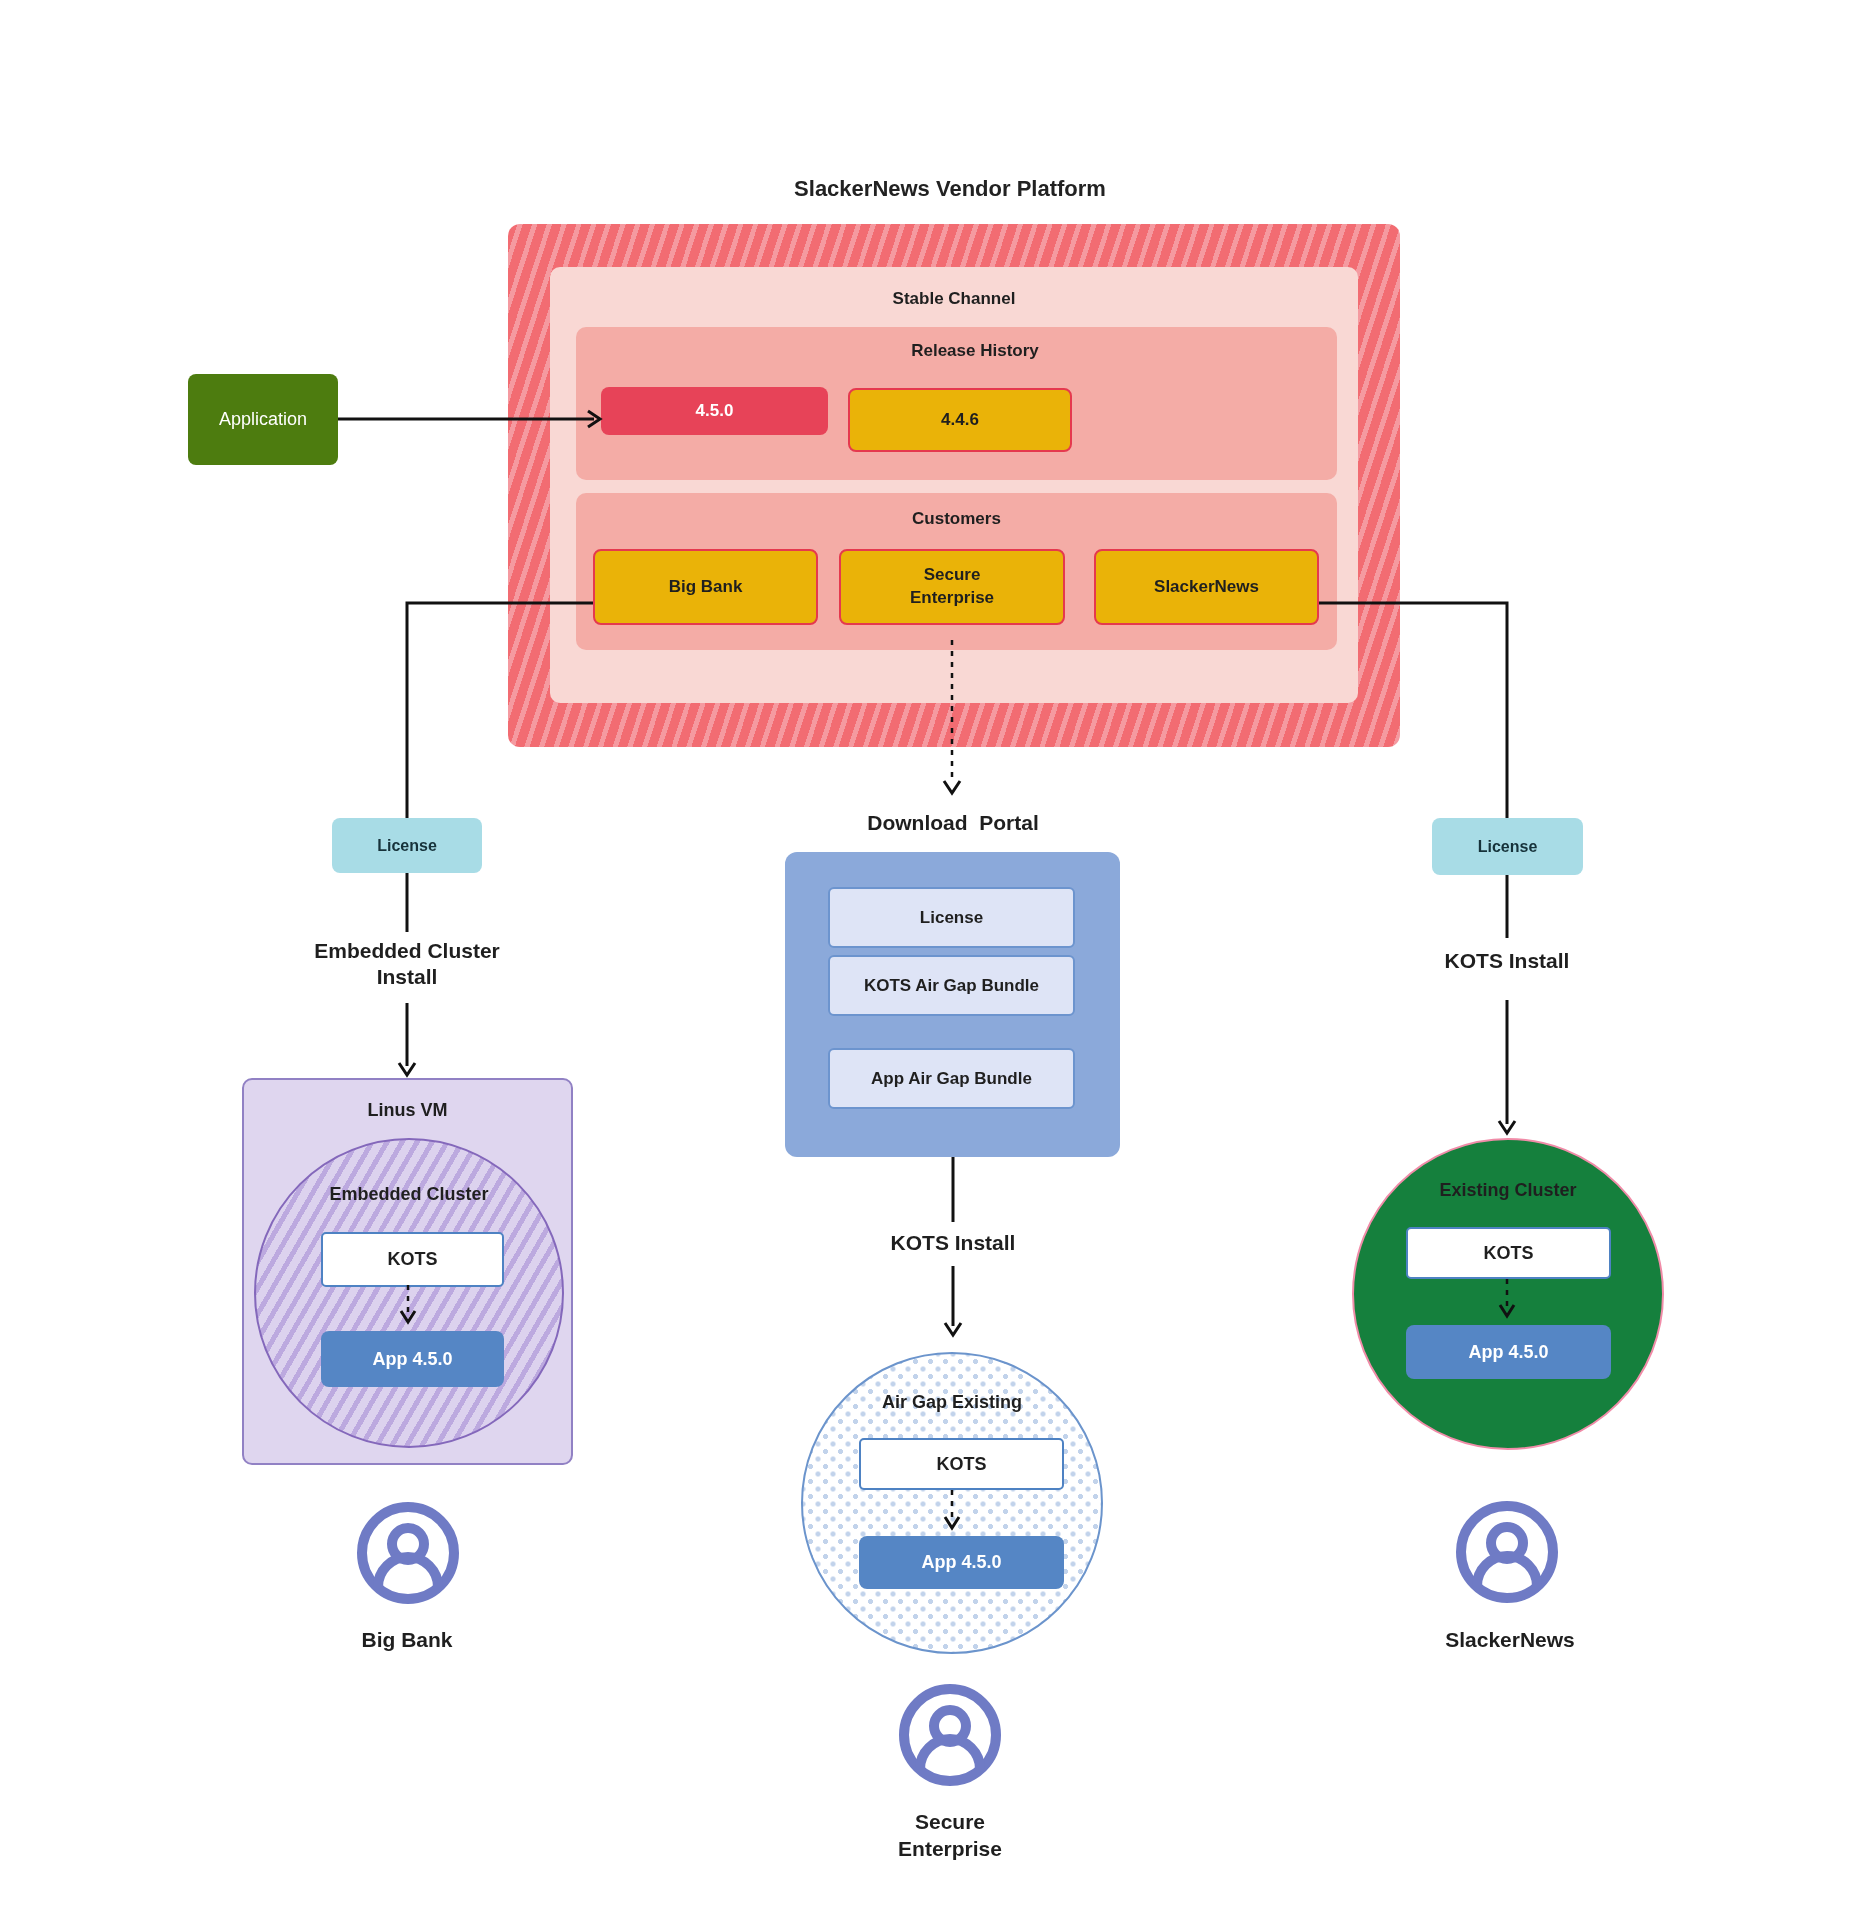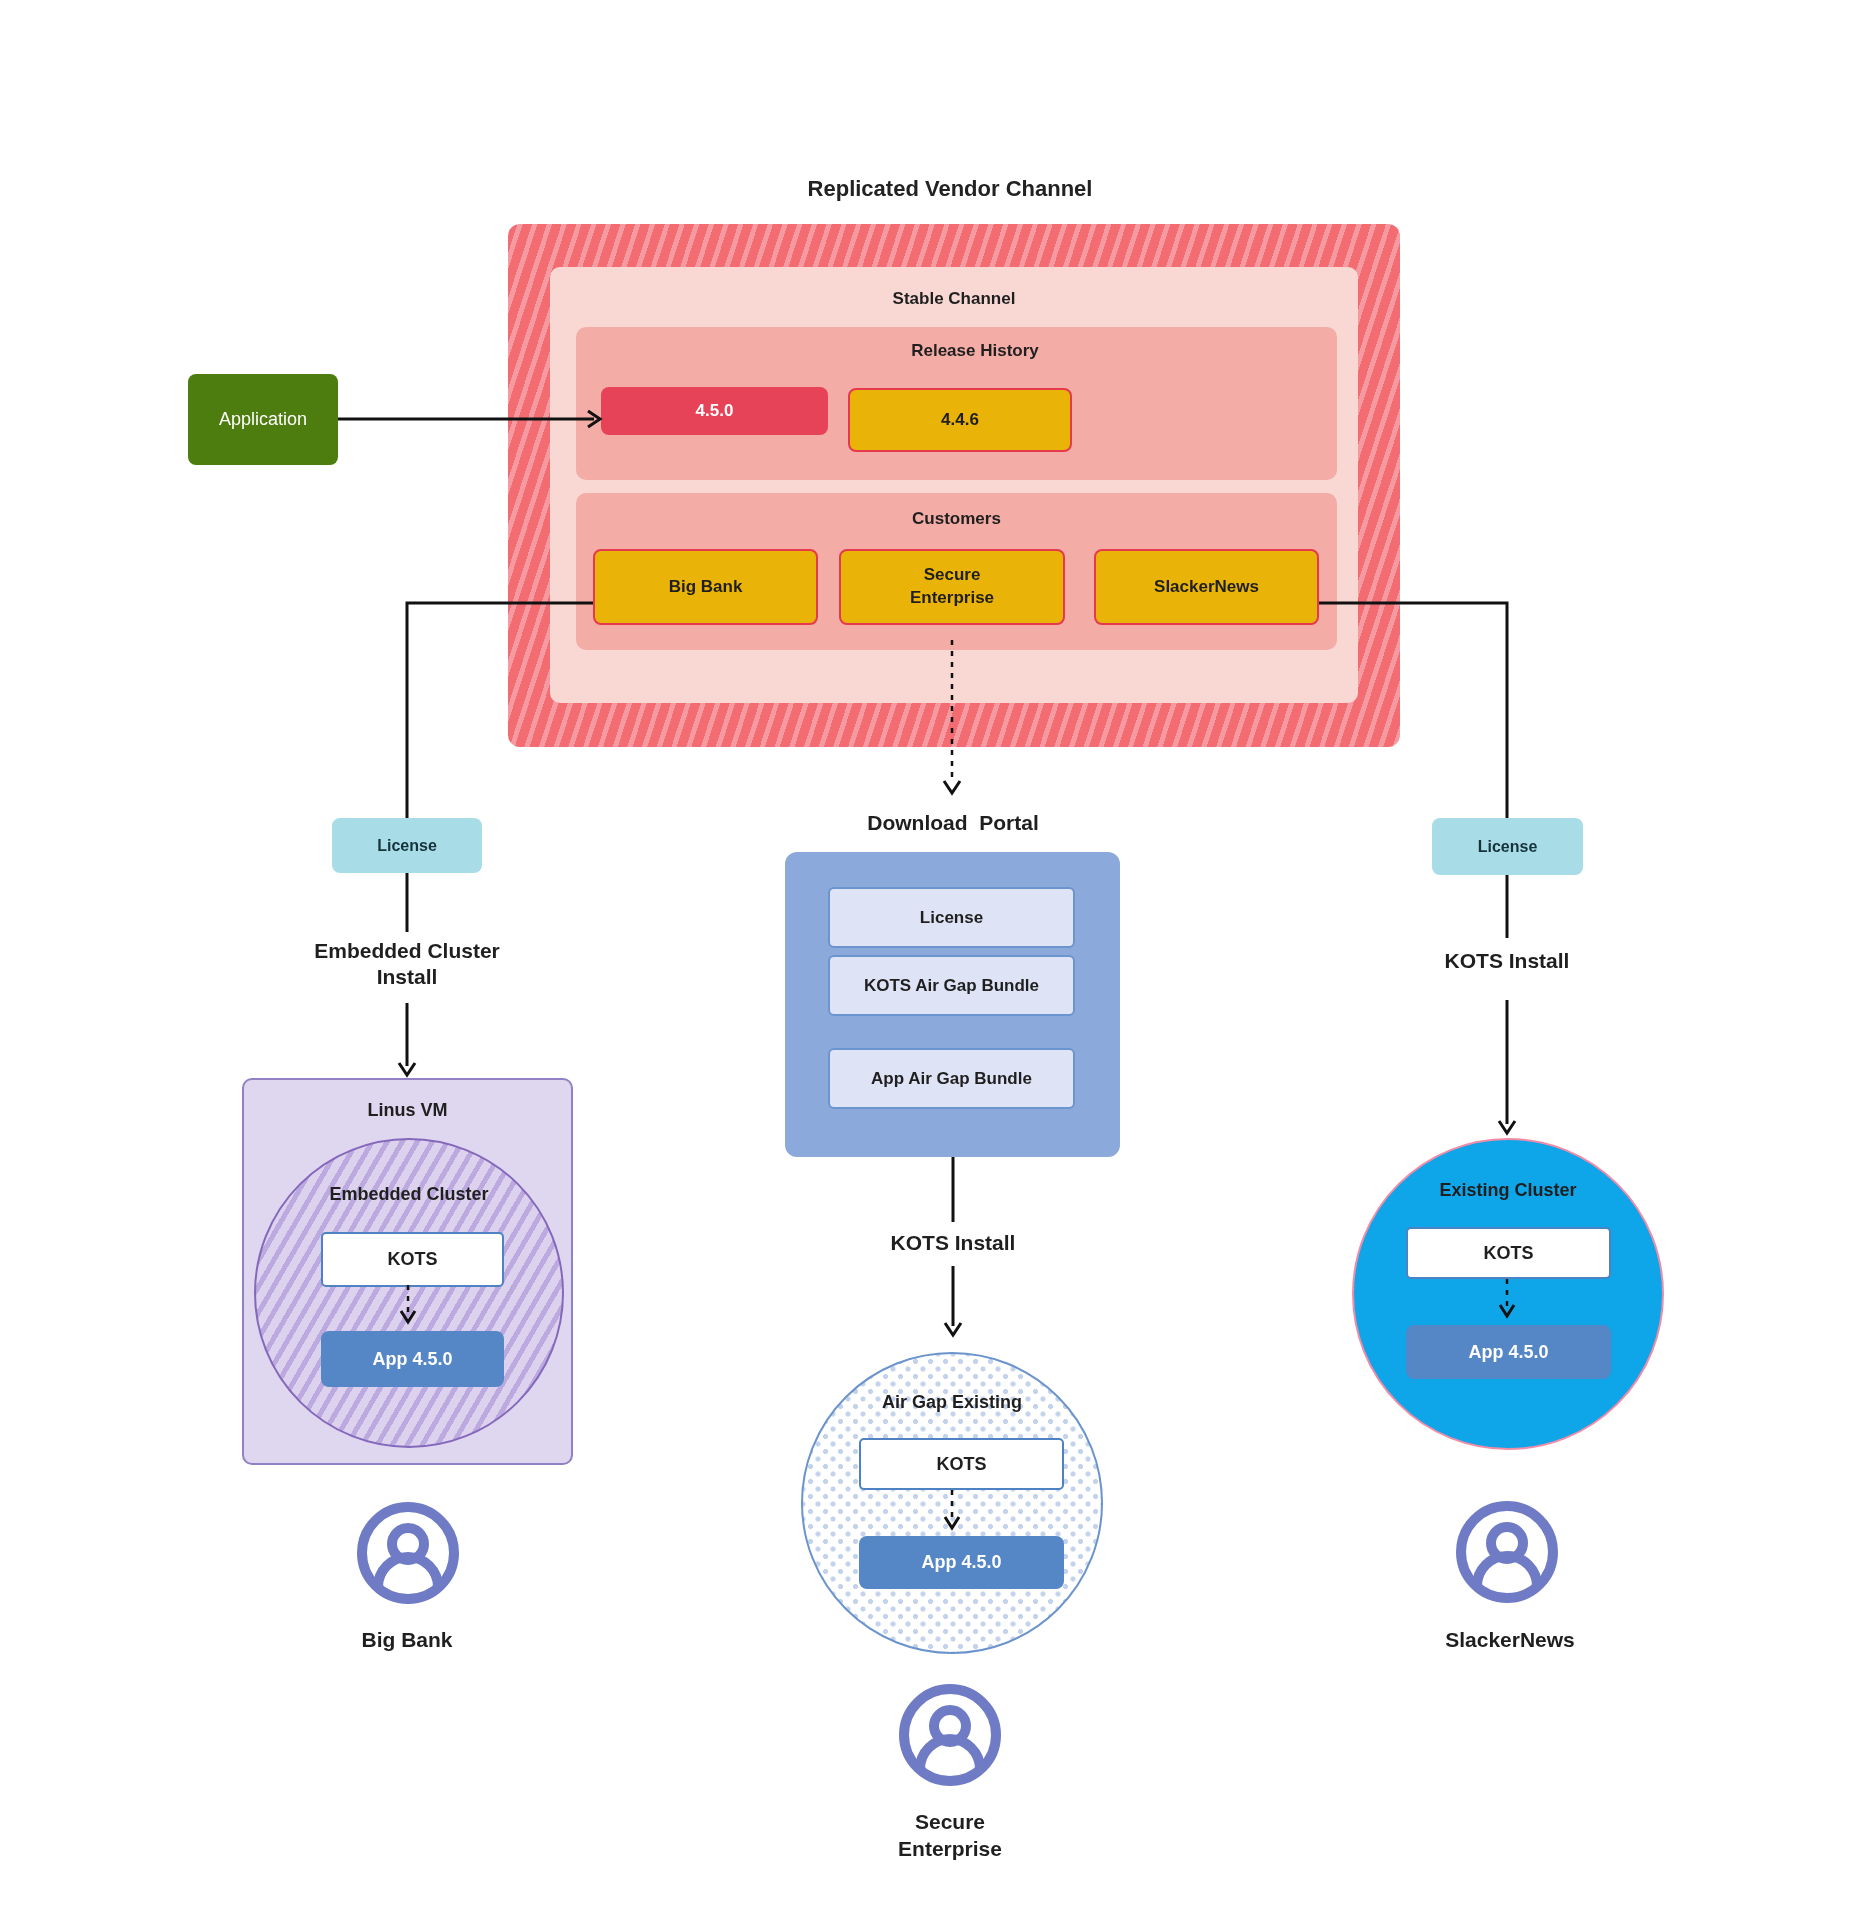--- a/index.html
+++ b/index.html
@@ -109,21 +109,21 @@
     background-image:radial-gradient(#C2D3EB 2.3px,transparent 2.8px),radial-gradient(#C2D3EB 2.3px,transparent 2.8px);
     background-size:15px 15px;background-position:0 0,7.5px 7.5px;
   }
   .airgap-circle .circle-label{top:38px;}
   .kots-mid{left:56px;top:84px;width:205px;height:52px;}
   .app-mid{left:56px;top:182px;width:205px;height:53px;}
 
   
   .existing-circle{
     left:1352px;top:1138px;width:312px;height:312px;border-radius:50%;
-    border:2px solid #F08CA8;background:#0ea5e9;
+    border:2px solid #F08CA8;background:#15803d;
   }
   .existing-circle .circle-label{top:40px;}
   .kots-right{left:52px;top:87px;width:205px;height:52px;}
   .app-right{left:52px;top:185px;width:205px;height:54px;}
 
   
   .user-icon{width:110px;height:110px;}
   .user-name{font-size:21px;font-weight:600;text-align:center;line-height:1.3;color:#1f1f1f;}
   .name-bigbank{left:307px;top:1626px;width:200px;}
   .name-slackernews{left:1410px;top:1626px;width:200px;}
@@ -133,21 +133,21 @@
   #connectors{position:absolute;left:0;top:0;pointer-events:none;}
   .line{stroke:#111;stroke-width:3;fill:none;}
   .dline{stroke:#111;stroke-width:2.5;fill:none;stroke-dasharray:5 6;}
   .head{stroke:#111;stroke-width:3;fill:none;}
 </style>
 </head>
 <body>
 
 <div id="canvas">
 
-  <div class="abs diagram-title">Replicated Vendor Channel</div>
+  <div class="abs diagram-title">SlackerNews Vendor Platform</div>
 
   <div class="abs platform">
     <div class="abs stable">
       <div class="abs center lbl stable-label">Stable Channel</div>
 
       <div class="abs section release-history">
         <div class="abs center lbl section-label release-label">Release History</div>
         <div class="abs release-current">
           <span>4.5.0</span>
         </div>

